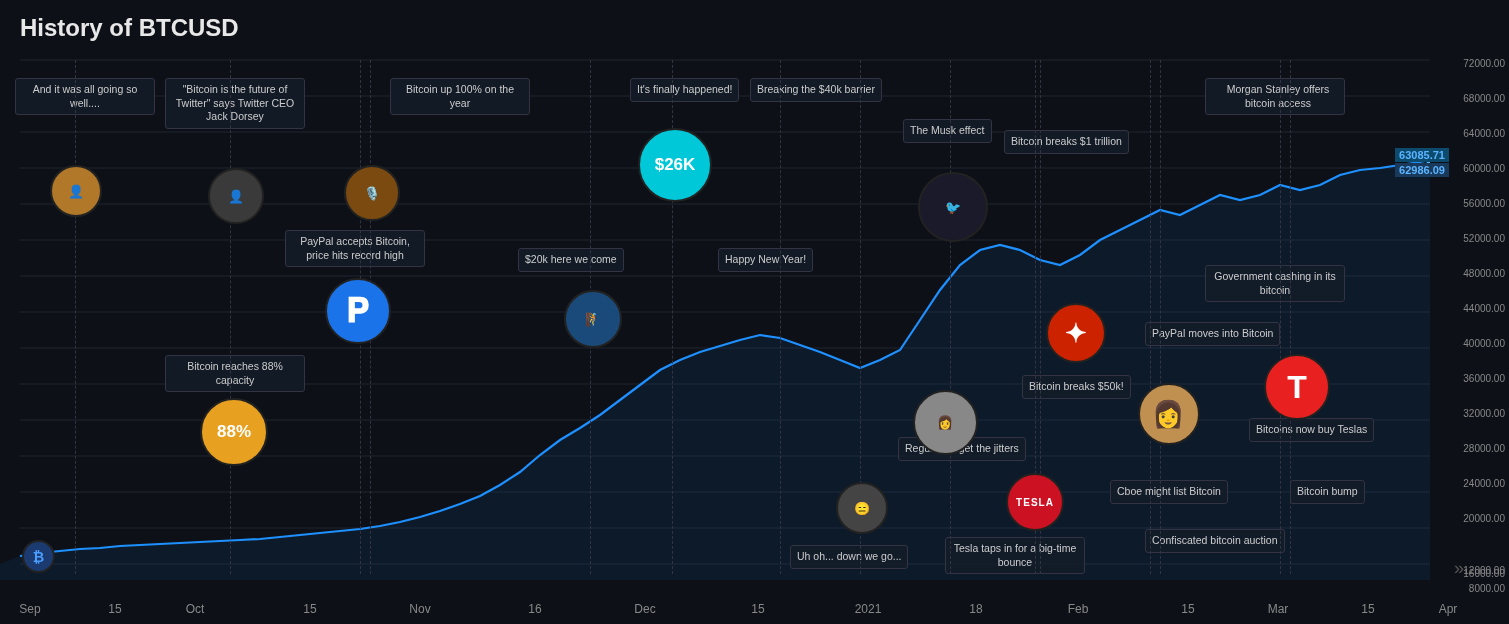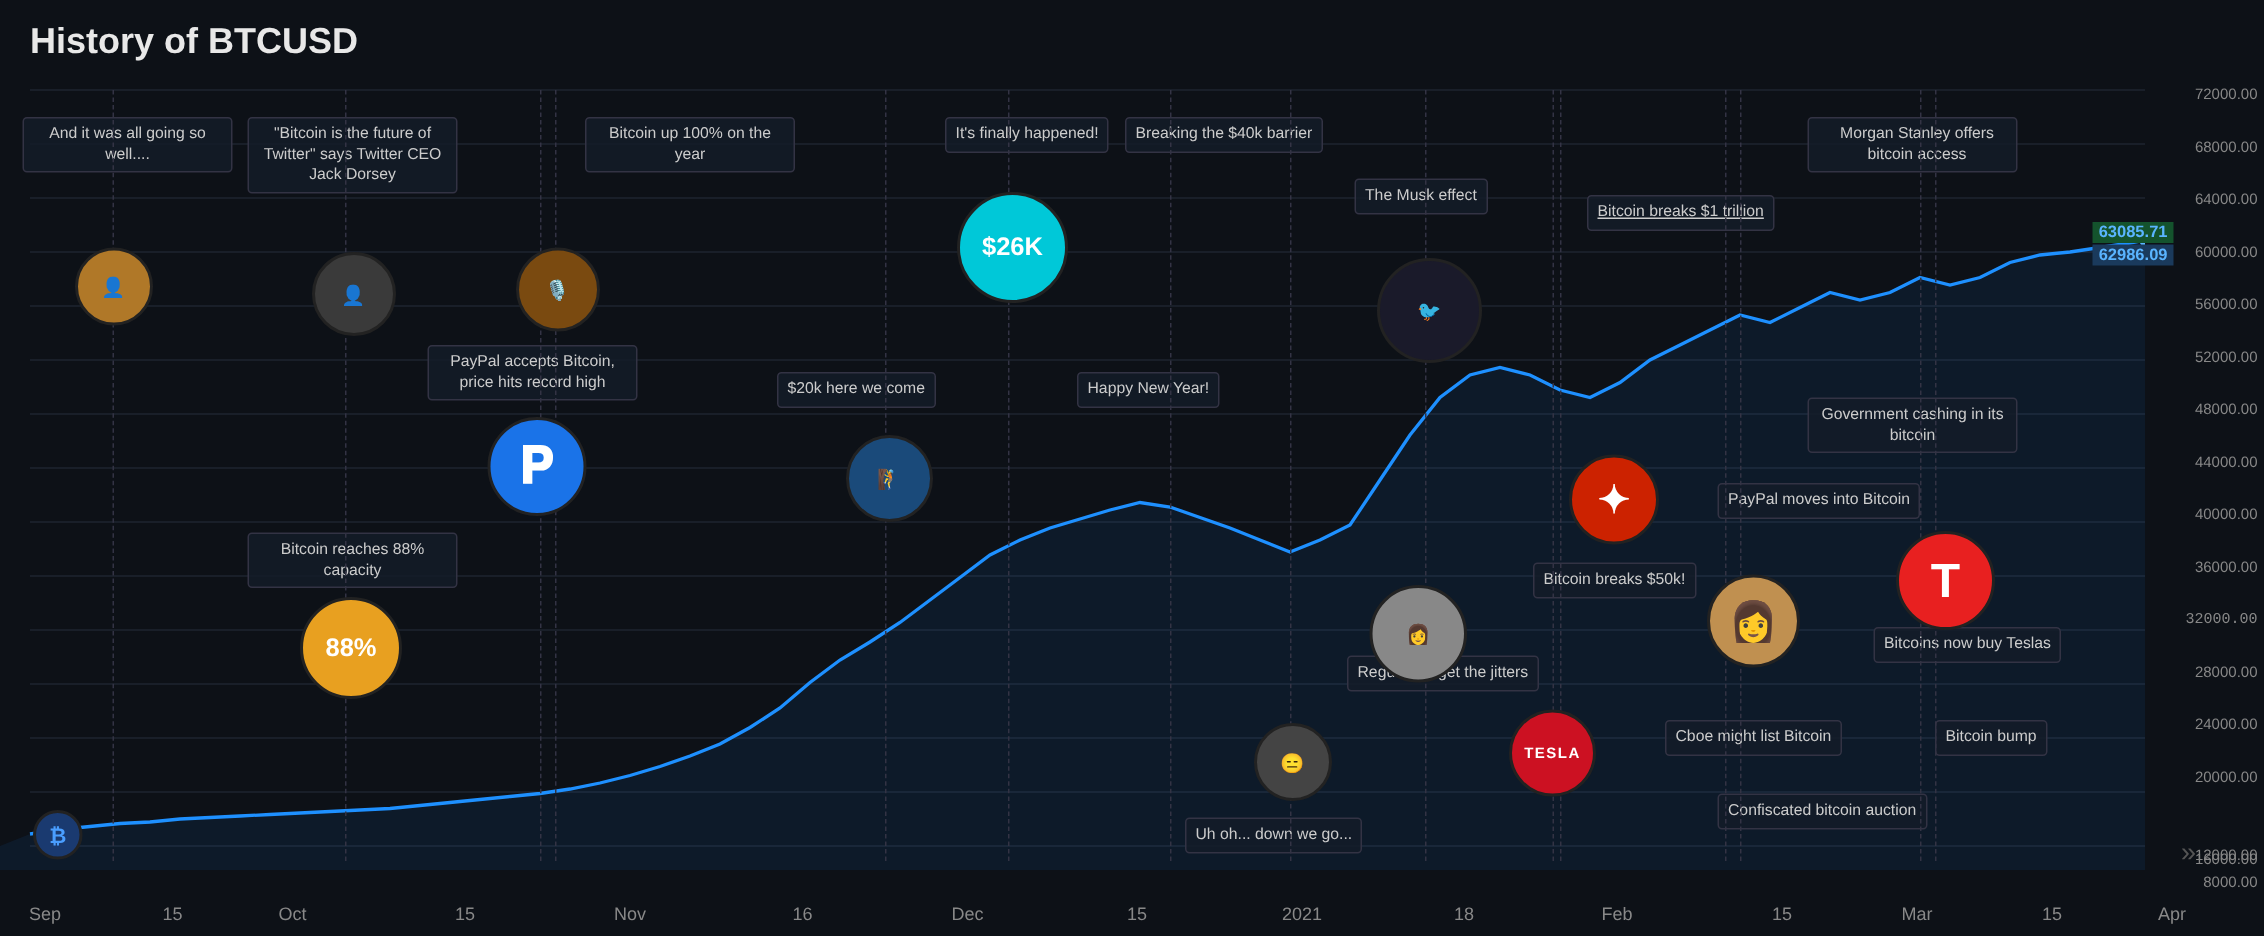--- a/index.html
+++ b/index.html
@@ -43,21 +43,21 @@
     }
     
     .price-badge {
       position: absolute;
       right: 60px;
       font-size: 11px;
       font-weight: bold;
       padding: 1px 4px;
     }
     .price-badge.high {
-      background: #14532d;
+      background: #0c4a6e;
       color: #5ab4ff;
       top: 148px;
     }
     .price-badge.low {
       background: #1a3a5c;
       color: #5ab4ff;
       top: 162px;
     }
     
     .annotation {
@@ -188,21 +188,21 @@
   <div class="y-label" style="top: 58px;">72000.00</div>
   <div class="y-label" style="top: 93px;">68000.00</div>
   <div class="y-label" style="top: 128px;">64000.00</div>
   <div class="y-label" style="top: 163px;">60000.00</div>
   <div class="y-label" style="top: 198px;">56000.00</div>
   <div class="y-label" style="top: 233px;">52000.00</div>
   <div class="y-label" style="top: 268px;">48000.00</div>
   <div class="y-label" style="top: 303px;">44000.00</div>
   <div class="y-label" style="top: 338px;">40000.00</div>
   <div class="y-label" style="top: 373px;">36000.00</div>
-  <div class="y-label" style="top: 408px; font-family: Liberation Mono, monospace;">32000.00</div>
+  <div class="y-label" style="top: 408px;">32000.00</div>
   <div class="y-label" style="top: 443px;">28000.00</div>
   <div class="y-label" style="top: 478px;">24000.00</div>
   <div class="y-label" style="top: 513px;">20000.00</div>
   <div class="y-label" style="top: 548px; margin-top: 20px;">16000.00</div>
   <div class="y-label" style="top: 565px;">12000.00</div>
   <div class="y-label" style="top: 583px;">8000.00</div>
 
   <div class="price-badge high">63085.71</div>
   <div class="price-badge low" style="top:163px;">62986.09</div>
 
@@ -242,22 +242,23 @@
   <div class="annotation" style="left:165px; top:78px;">"Bitcoin is the future of Twitter" says Twitter CEO Jack Dorsey</div>
   <div class="annotation" style="left:390px; top:78px;">Bitcoin up 100% on the year</div>
   <div class="annotation" style="left:285px; top:230px;">PayPal accepts Bitcoin, price hits record high</div>
   <div class="annotation" style="left:165px; top:355px;">Bitcoin reaches 88% capacity</div>
   <div class="annotation" style="left:518px; top:248px;">$20k here we come</div>
   <div class="annotation" style="left:630px; top:78px;">It's finally happened!</div>
   <div class="annotation" style="left:750px; top:78px;">Breaking the $40k barrier</div>
   <div class="annotation" style="left:718px; top:248px;">Happy New Year!</div>
   <div class="annotation" style="left:790px; top:545px;">Uh oh... down we go...</div>
   <div class="annotation" style="left:903px; top:119px;">The Musk effect</div>
-  <div class="annotation" style="left:1058px; top:130px;text-decoration:underline;">Bitcoin breaks $1 trillion</div>
+  <div class="annotation" style="left:1004px; top:130px;">Bitcoin breaks $1 trillion</div>
   <div class="annotation" style="left:898px; top:437px;">Regulators get the jitters</div>
+  <div class="annotation" style="left:945px; top:537px;">Tesla taps in for a big-time bounce</div>
   <div class="annotation" style="left:1022px; top:375px;">Bitcoin breaks $50k!</div>
   <div class="annotation" style="left:1145px; top:322px;">PayPal moves into Bitcoin</div>
   <div class="annotation" style="left:1110px; top:480px;">Cboe might list Bitcoin</div>
   <div class="annotation" style="left:1205px; top:78px;padding-left:12px;">Morgan Stanley offers bitcoin access</div>
   <div class="annotation" style="left:1205px; top:265px;">Government cashing in its bitcoin</div>
   <div class="annotation" style="left:1249px; top:418px;">Bitcoins now buy Teslas</div>
   <div class="annotation" style="left:1290px; top:480px;">Bitcoin bump</div>
   <div class="annotation" style="left:1145px; top:529px;">Confiscated bitcoin auction</div>
 
   <div class="circle-icon" style="left:50px; top:165px; width:52px; height:52px; background:#b07828;">👤</div>

